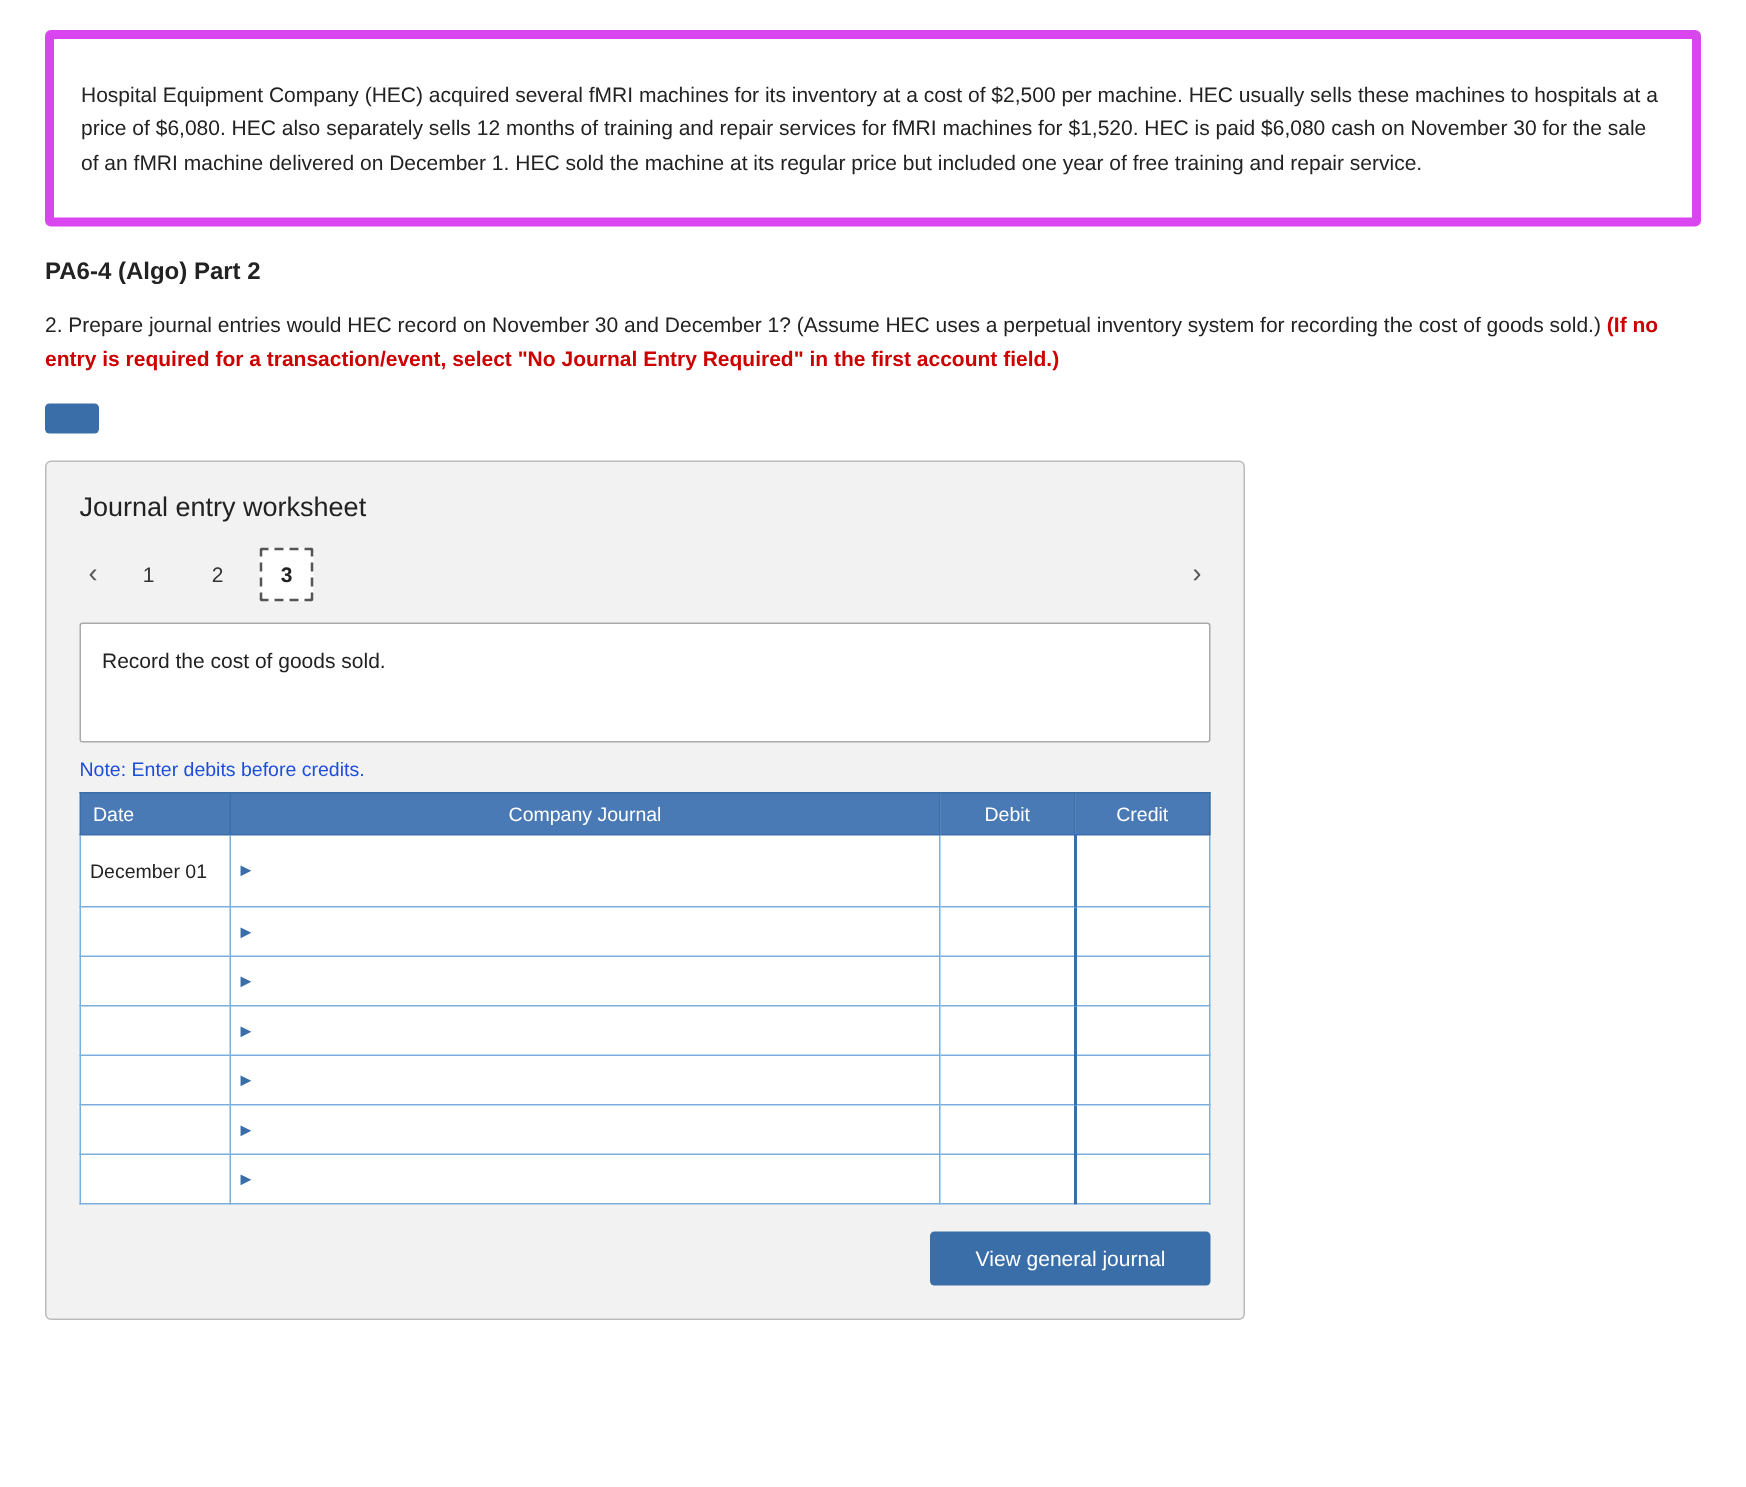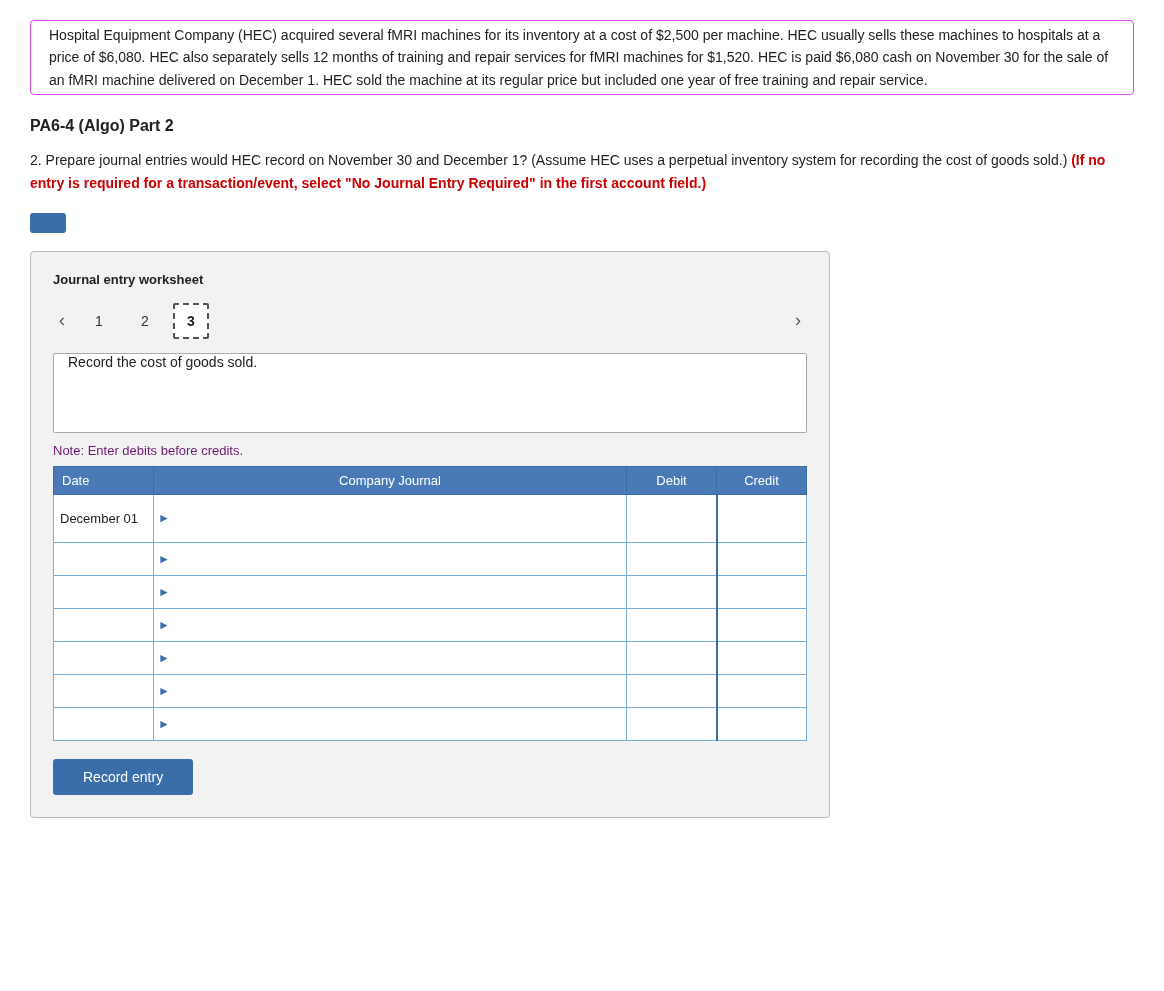--- a/index.html
+++ b/index.html
@@ -8,23 +8,23 @@
       font-size: 14px;
       background: #fff;
       color: #222;
       padding: 20px 30px;
       width: 1164px;
       min-height: 991px;
     }
 
     
     .scenario-box {
-      border: 1px solid #d946ef;
+      border: 6px solid #d946ef;
       border-radius: 4px;
-      padding: 3px 18px;
+      padding: 26px 18px;
       margin-bottom: 22px;
       line-height: 1.6;
       color: #222;
     }
 
     
     .section-title {
       font-size: 16px;
       font-weight: bold;
       margin-bottom: 14px;
@@ -56,22 +56,22 @@
     
     .worksheet-card {
       border: 1px solid #bbb;
       background: #f2f2f2;
       border-radius: 4px;
       padding: 20px 22px 22px 22px;
       max-width: 800px;
     }
 
     .worksheet-title {
-      font-size: 13px;
-      font-weight: bold;
+      font-size: 18px;
+      font-weight: normal;
       margin-bottom: 16px;
     }
 
     
     .tab-nav {
       display: flex;
       align-items: center;
       gap: 10px;
       margin-bottom: 14px;
     }
@@ -100,29 +100,29 @@
     .tab-num.inactive {
       background: transparent;
       border: none;
       color: #333;
     }
 
     
     .instruction-box {
       border: 1px solid #aaa;
       background: #fff;
-      padding: 0 14px;
+      padding: 16px 14px;
       margin-bottom: 10px;
       min-height: 80px;
       border-radius: 2px;
     }
 
     
     .note-text {
-      color: #701a75;
+      color: #1d4ed8;
       font-size: 13px;
       margin-bottom: 8px;
     }
 
     
     .journal-table {
       width: 100%;
       border-collapse: collapse;
       background: #fff;
       margin-bottom: 18px;
@@ -408,20 +408,20 @@
         <td class="num-cell" style="border-left:2px solid #3a6ea8;">
           <div class="gj-inner">
               <input type="text" style="width: 100%; border: none; outline: none; font-size: 13px; background: transparent; text-align: right;">
             </div>
         </td>
       </tr>
     </tbody>
   </table>
 
   <div class="bottom-buttons">
-    <button class="btn-action">Record entry</button>
     <div class="btn-spacer"></div>
+    <button class="btn-action">View general journal</button>
   </div>
 
 </div>
 
 
 
 
 </body></html>

